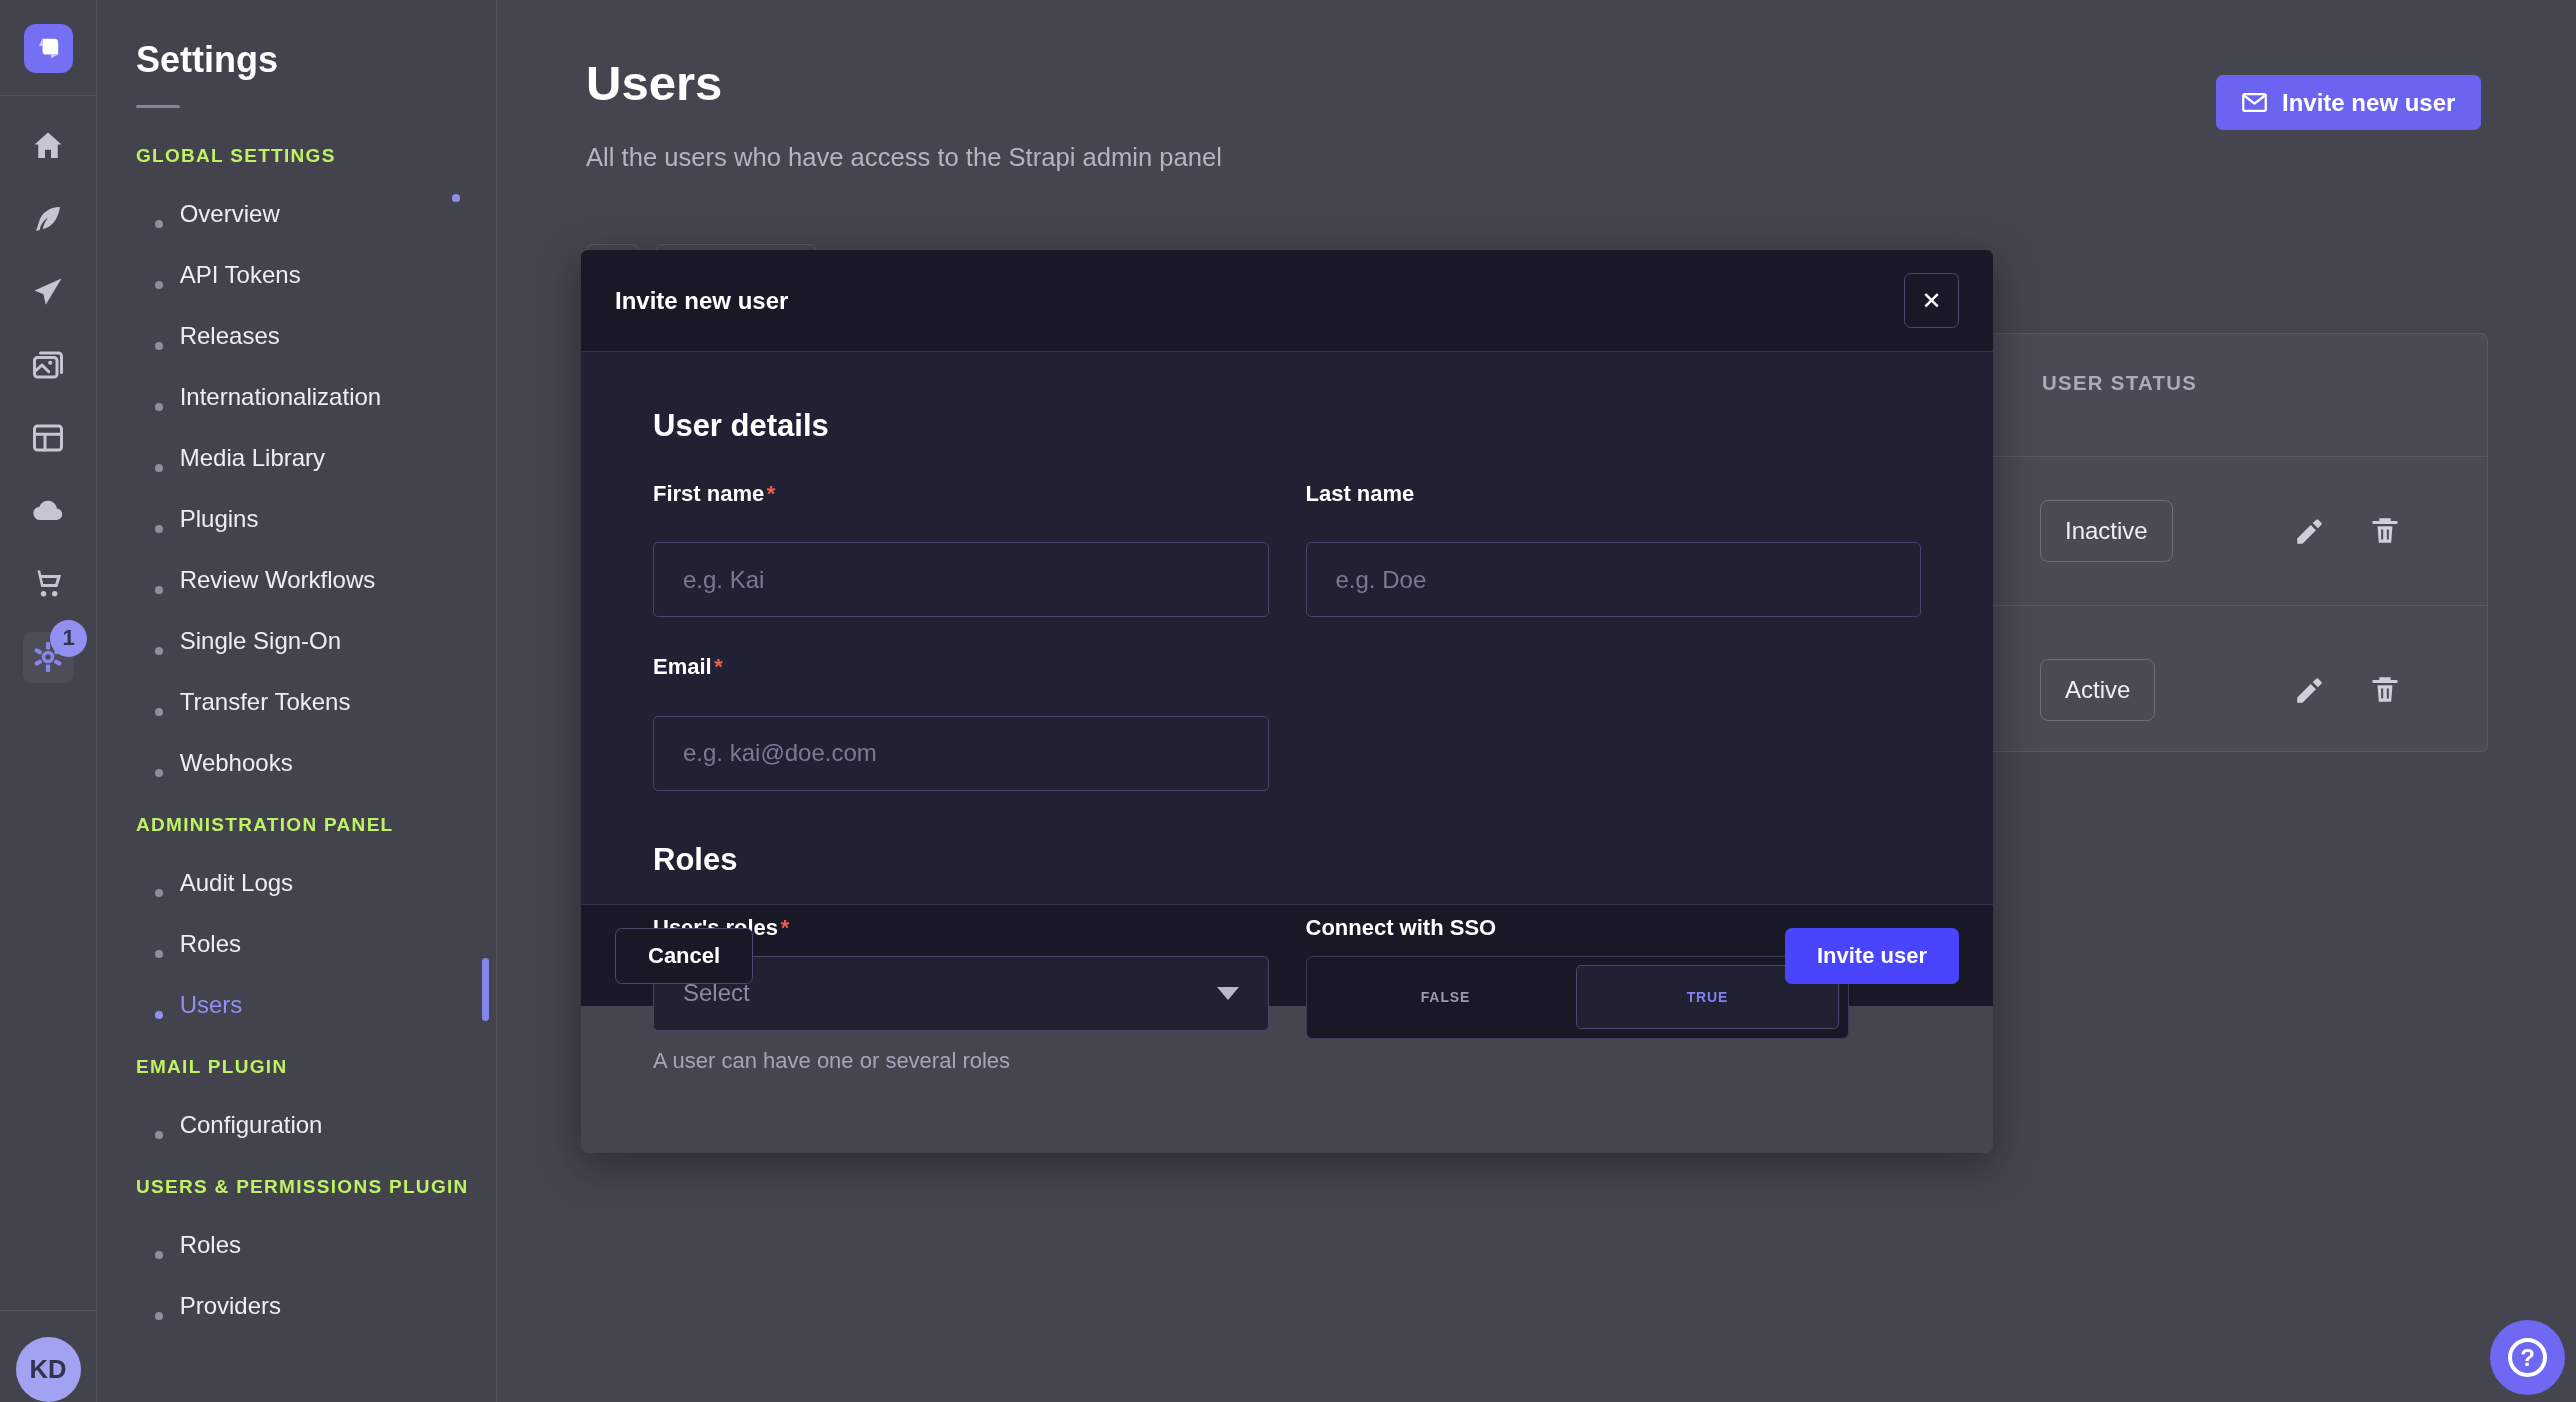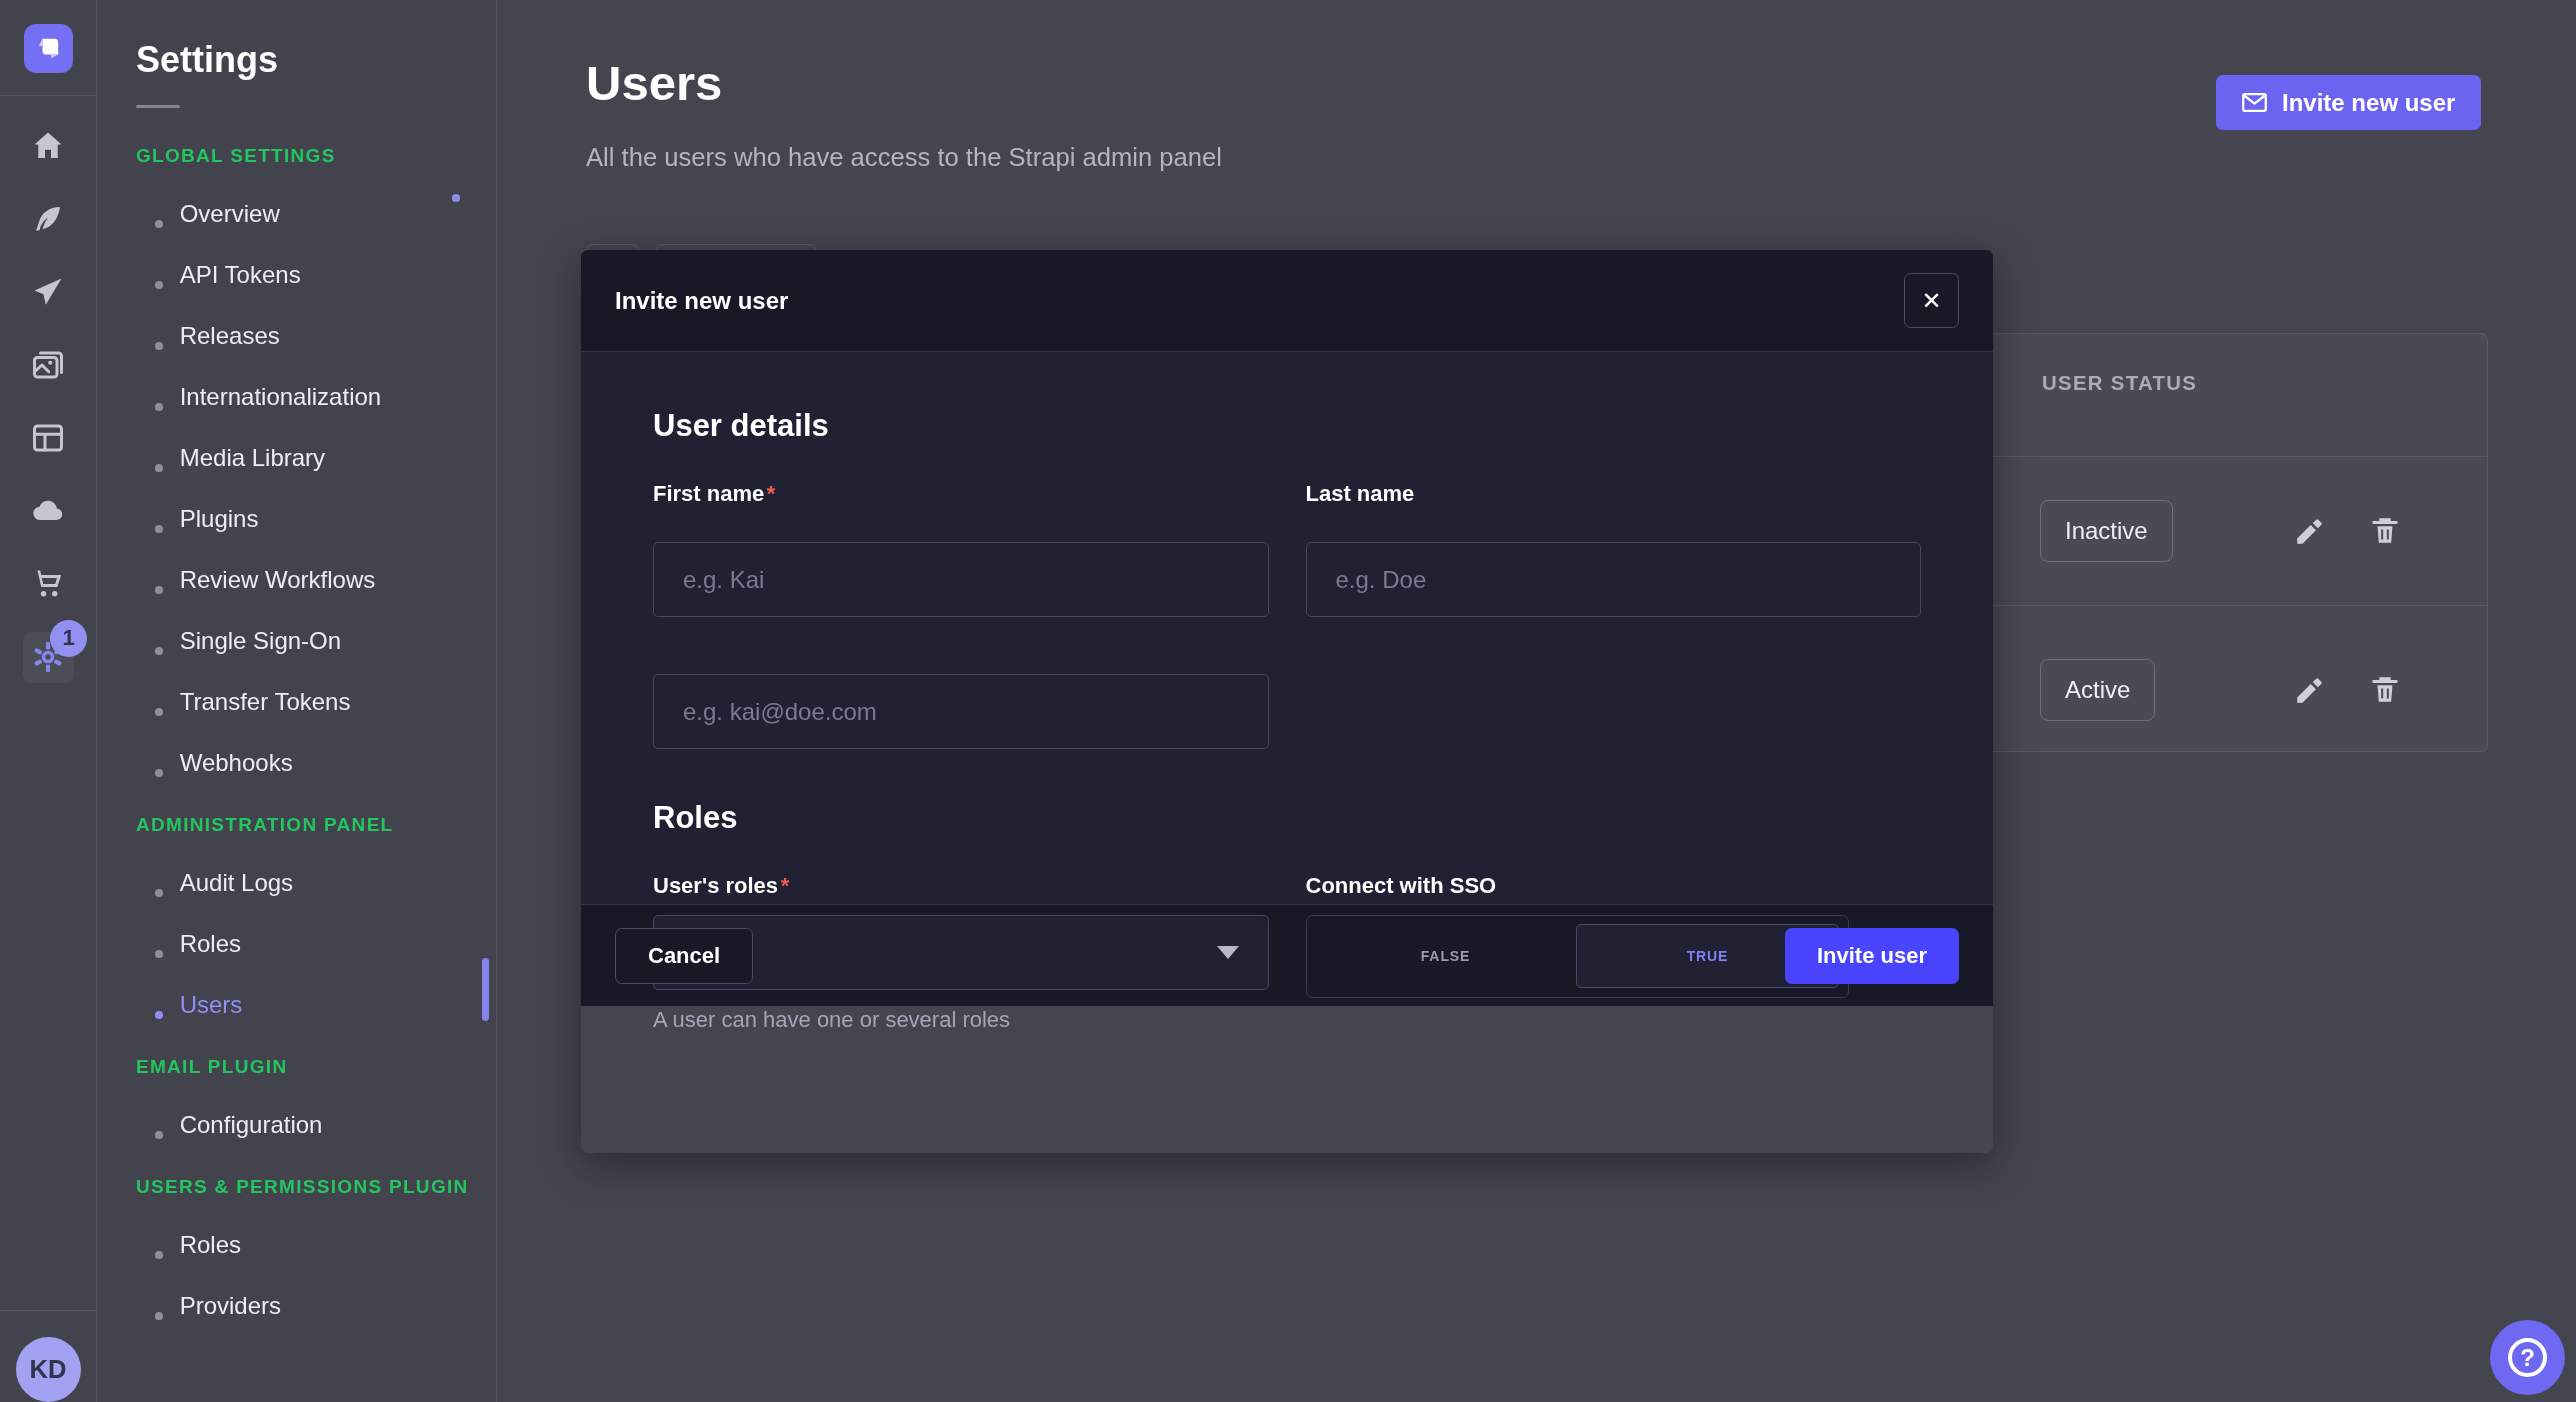--- a/index.html
+++ b/index.html
@@ -41,21 +41,21 @@
   
   .sidebar {
     position:absolute; left:97px; top:0; width:400px; height:100%;
     background:#43434E; border-right:0.9px solid #54545E; z-index:5;
     padding:39px 0 0 39px; overflow:hidden;
   }
   .sidebar-title { font-size:36px; font-weight:600; color:#FFFFFF; }
   .sidebar-dash { width:44px; border-top:3.4px solid #84849A; margin-top:24px; border-radius:1.7px; }
   .section-label {
     margin-top:37px; font-size:19px; font-weight:600; letter-spacing:1.3px;
-    color:#22c55e; text-transform:uppercase;
+    color:#bef264; text-transform:uppercase;
   }
   .side-item {
     height:61px; display:flex; align-items:flex-end; position:relative; cursor:pointer;
   }
   .side-item:first-of-type { margin-top:5.1px; }
   .bullet { width:7.7px; height:7.7px; border-radius:50%; background:#8E8EA0; margin:0 17px 0 19px; flex:none; }
   .side-label { font-size:24px; color:#EDEDF2; }
   .side-item.active .side-label { color:#918FF3; }
   .side-item.active .bullet { background:#918FF3; }
   .active-bar {
@@ -401,20 +401,23 @@
       <div>
         <label class="field-label">
           <span>Last name</span>
         </label>
         <input class="text-input" type="text" placeholder="e.g. Doe" style="">
       </div>
     </div>
 
     <div class="form-grid">
       <div>
+        <label class="field-label">
+          <span>Email</span><span class="req">*</span>
+        </label>
         <input class="text-input" type="text" placeholder="e.g. kai@doe.com" style="">
       </div>
       <div></div>
     </div>
 
     <h2 class="section-heading roles-heading">Roles</h2>
 
     <div class="form-grid">
       <div>
         <label class="field-label">

